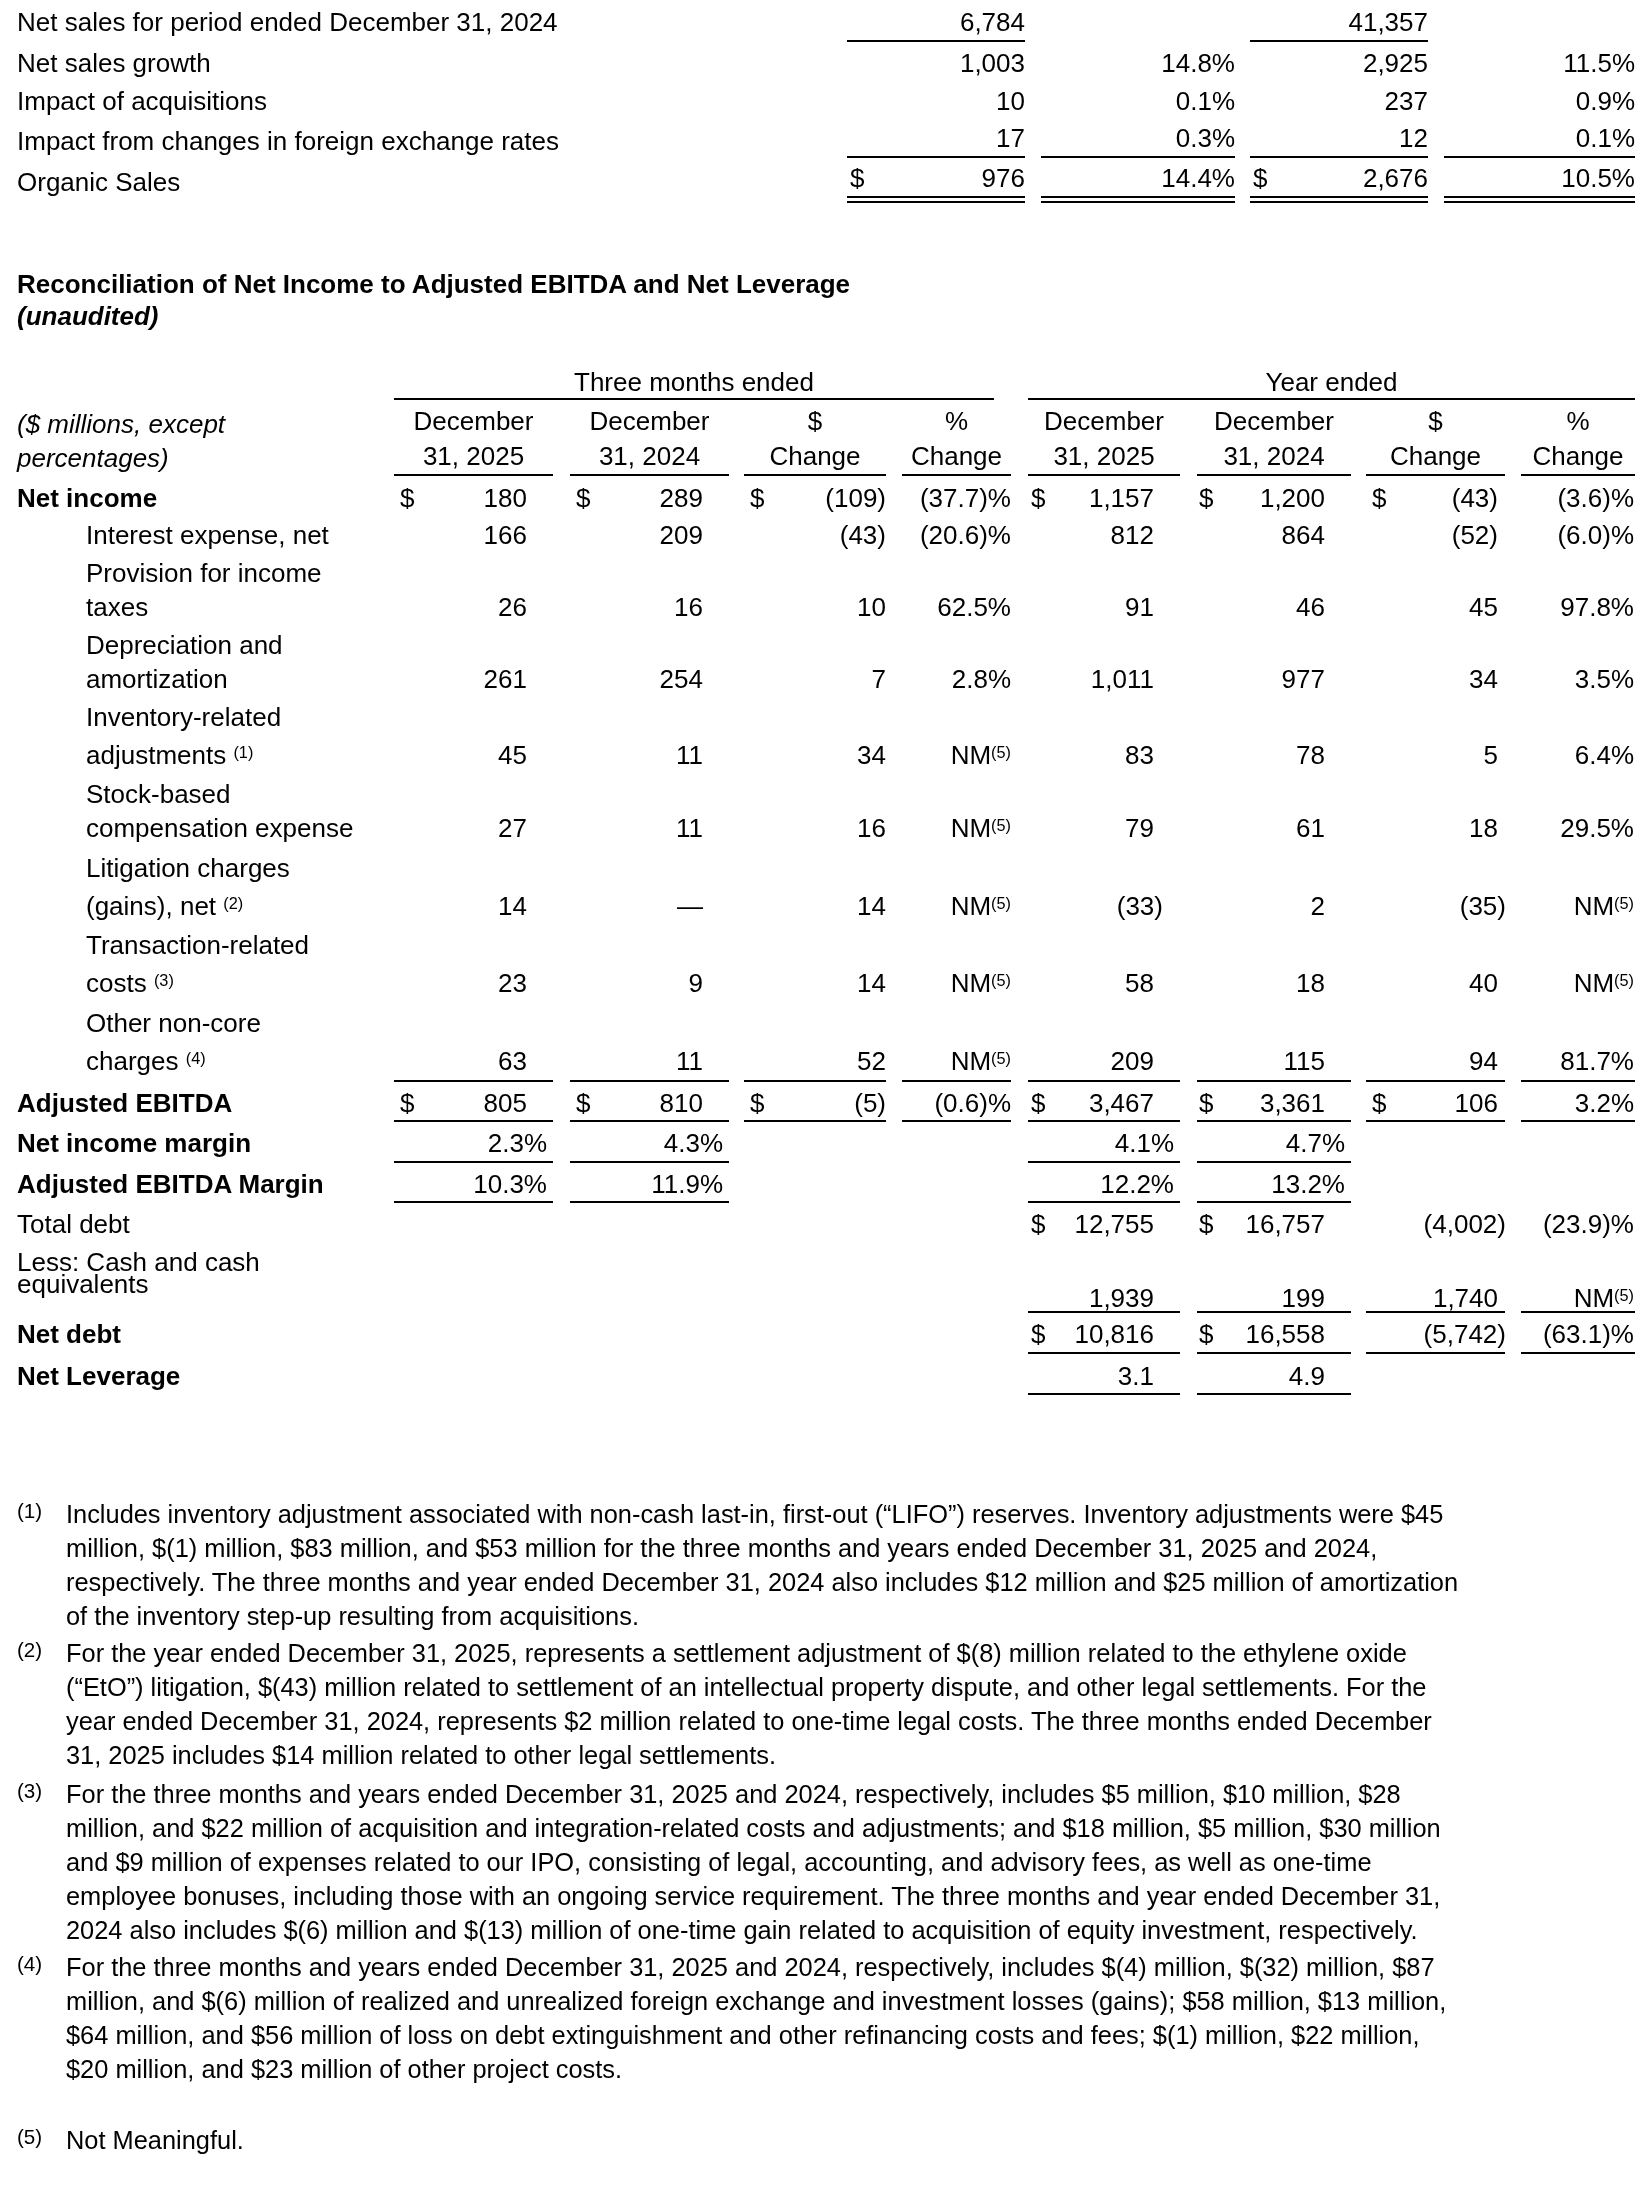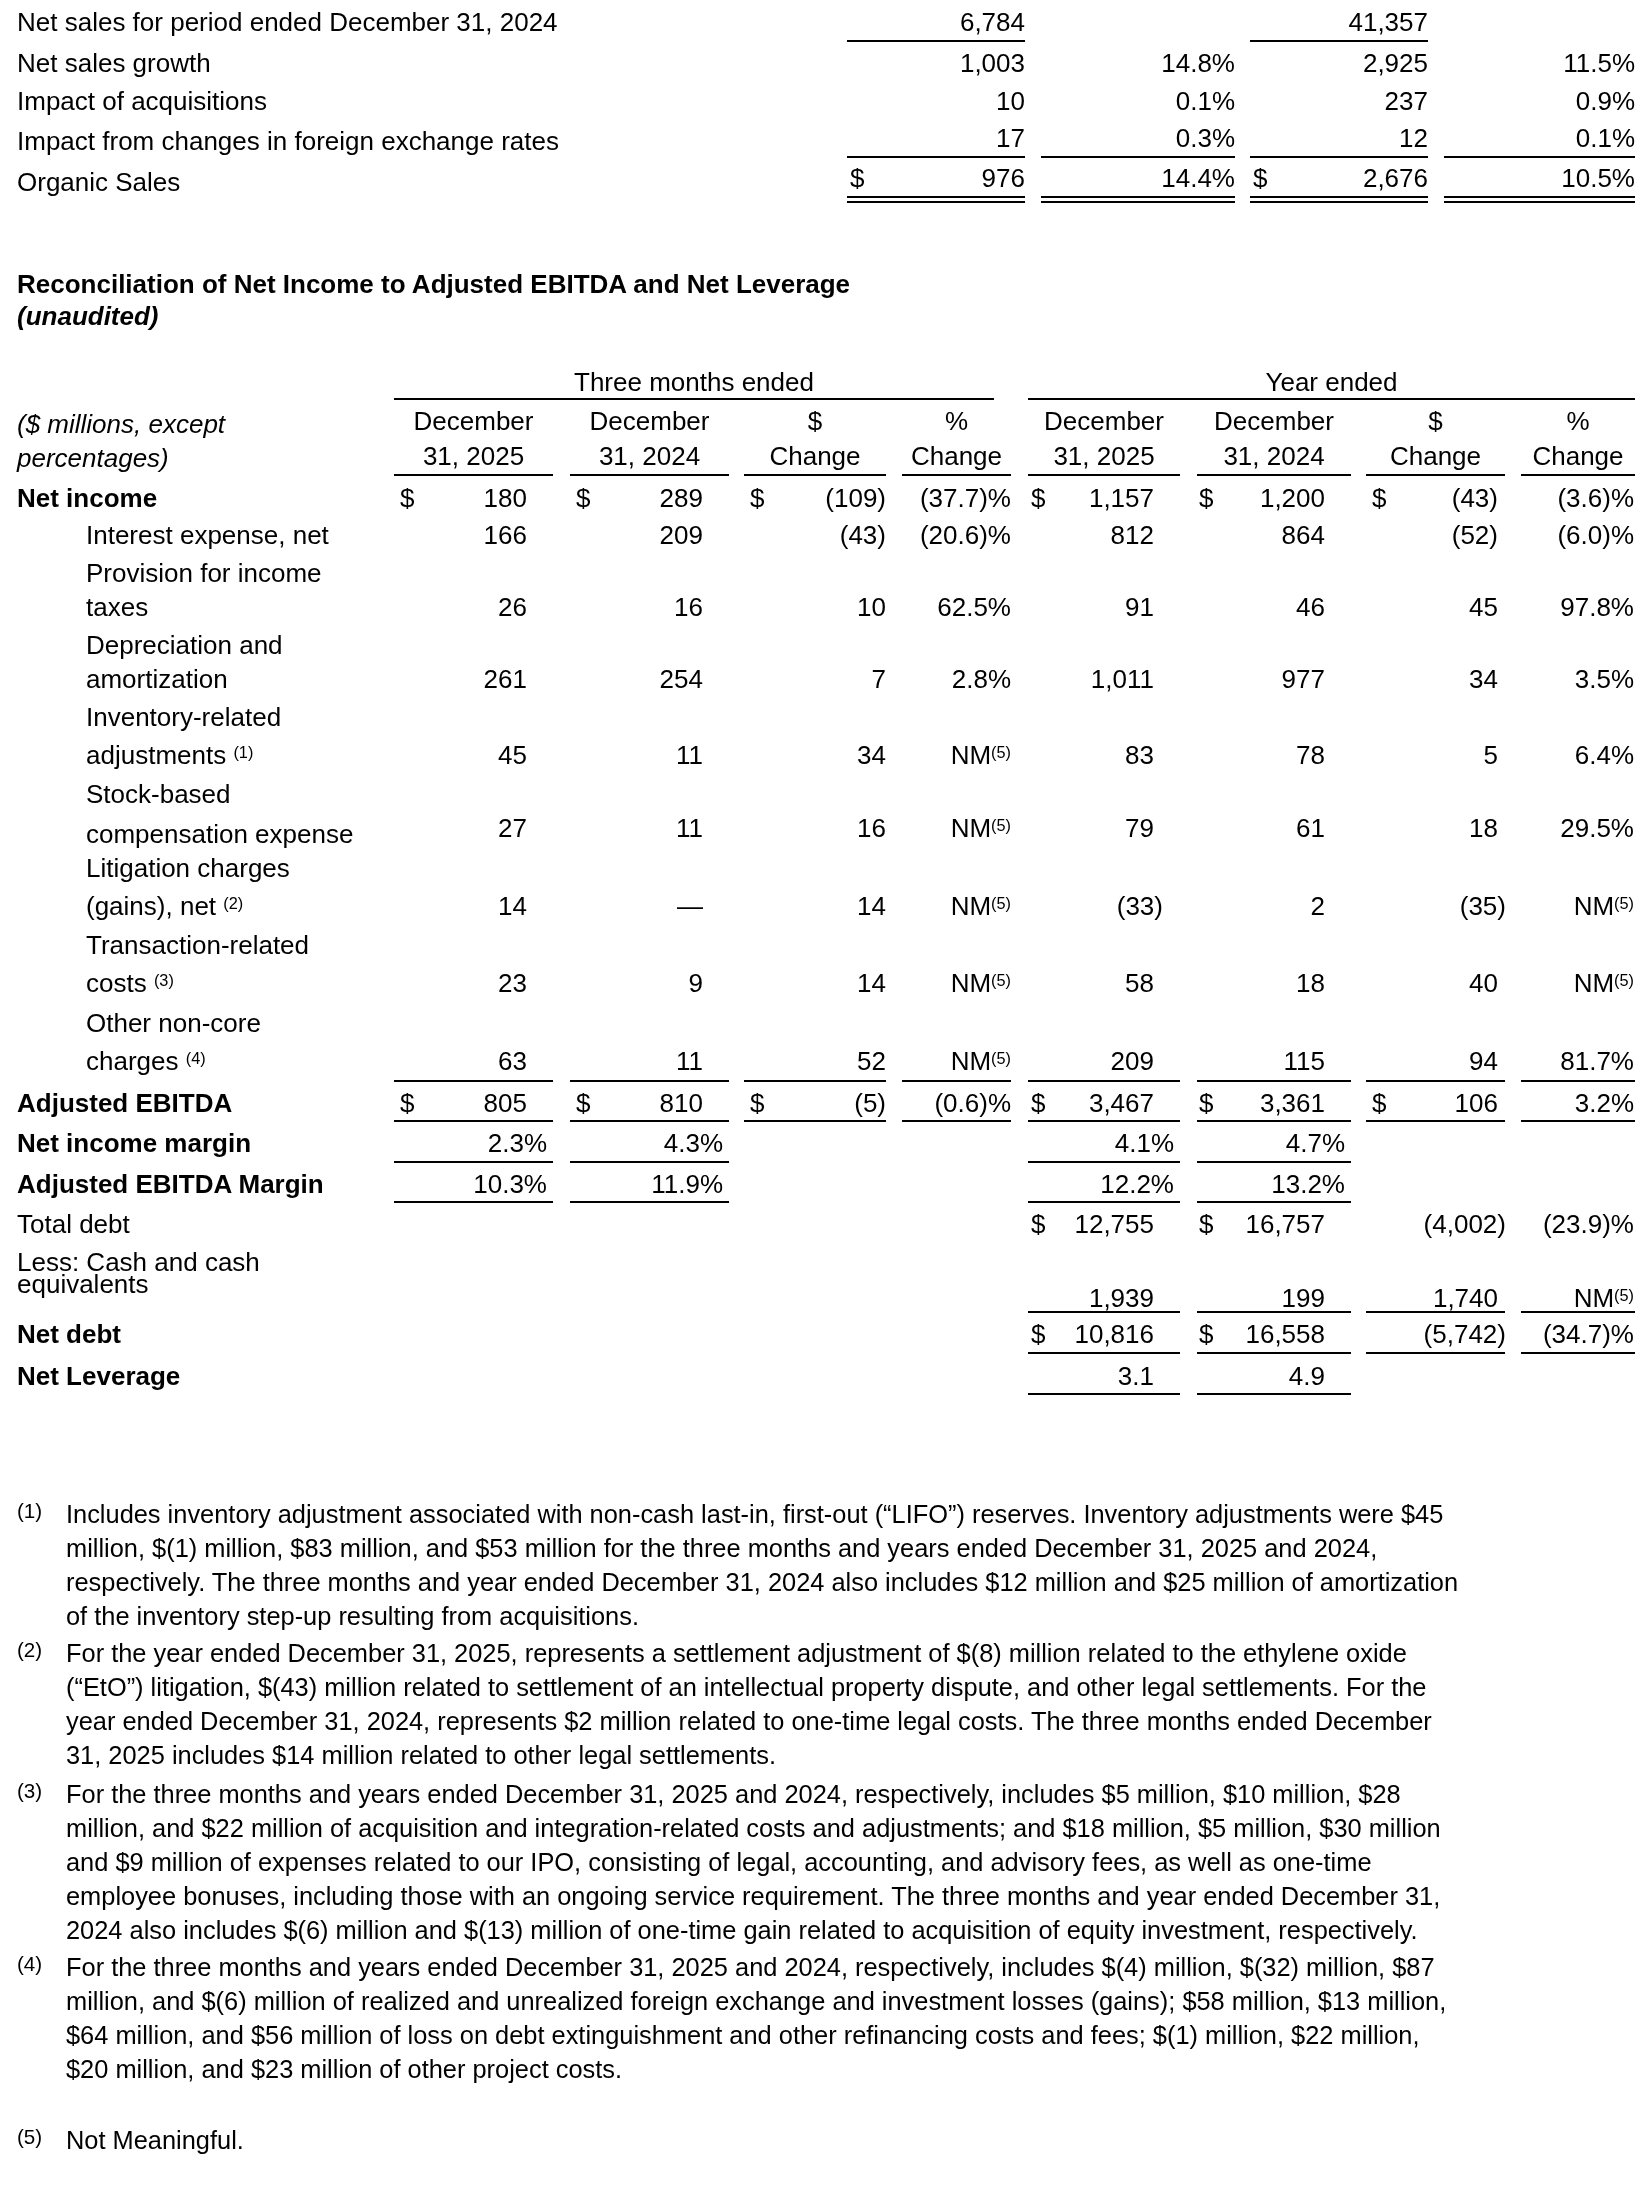--- a/index.html
+++ b/index.html
@@ -171,21 +171,21 @@
   <div class="cell" style="top:38px; left:744px; width:142px">34</div>
   <div class="cell" style="top:38px; left:886px; width:125px"><span>NM</span><sup>(5)</sup></div>
   <div class="cell" style="top:38px; left:1028px; width:126px">83</div>
   <div class="cell" style="top:38px; left:1197px; width:128px">78</div>
   <div class="cell" style="top:38px; left:1366px; width:132px">5</div>
   <div class="cell" style="top:38px; left:1514px; width:120px">6.4%</div>
 </div>
 
 <div class="row" style="top:776px">
   <div class="lbl ind">Stock-based</div>
-  <div class="lbl ind" style="top:40px">compensation expense</div>
+  <div class="lbl ind" style="top:34px">compensation expense</div>
   <div class="cell" style="top:34px; left:394px; width:133px">27</div>
   <div class="cell" style="top:34px; left:570px; width:133px">11</div>
   <div class="cell" style="top:34px; left:744px; width:142px">16</div>
   <div class="cell" style="top:34px; left:886px; width:125px"><span>NM</span><sup>(5)</sup></div>
   <div class="cell" style="top:34px; left:1028px; width:126px">79</div>
   <div class="cell" style="top:34px; left:1197px; width:128px">61</div>
   <div class="cell" style="top:34px; left:1366px; width:132px">18</div>
   <div class="cell" style="top:34px; left:1514px; width:120px">29.5%</div>
 </div>
 
@@ -310,21 +310,21 @@
 <div class="rule" style="top:1311px; left:1366px; width:139px"></div>
 <div class="rule" style="top:1311px; left:1521px; width:114px"></div>
 
 <div class="row" style="top:1316px">
   <div class="lbl bold">Net debt</div>
   <div class="dollar" style="left:1031px">$</div>
   <div class="cell" style="left:1028px; width:126px">10,816</div>
   <div class="dollar" style="left:1199px">$</div>
   <div class="cell" style="left:1197px; width:128px">16,558</div>
   <div class="cell" style="left:1366px; width:140px">(5,742)</div>
-  <div class="cell" style="left:1514px; width:120px">(34.7)%</div>
+  <div class="cell" style="left:1514px; width:120px">(63.1)%</div>
 </div>
 <div class="rule" style="top:1352px; left:1028px; width:152px"></div>
 <div class="rule" style="top:1352px; left:1197px; width:154px"></div>
 <div class="rule" style="top:1352px; left:1366px; width:139px"></div>
 <div class="rule" style="top:1352px; left:1521px; width:114px"></div>
 
 <div class="row" style="top:1358px">
   <div class="lbl bold">Net Leverage</div>
   <div class="cell" style="left:1028px; width:126px">3.1</div>
   <div class="cell" style="left:1197px; width:128px">4.9</div>

